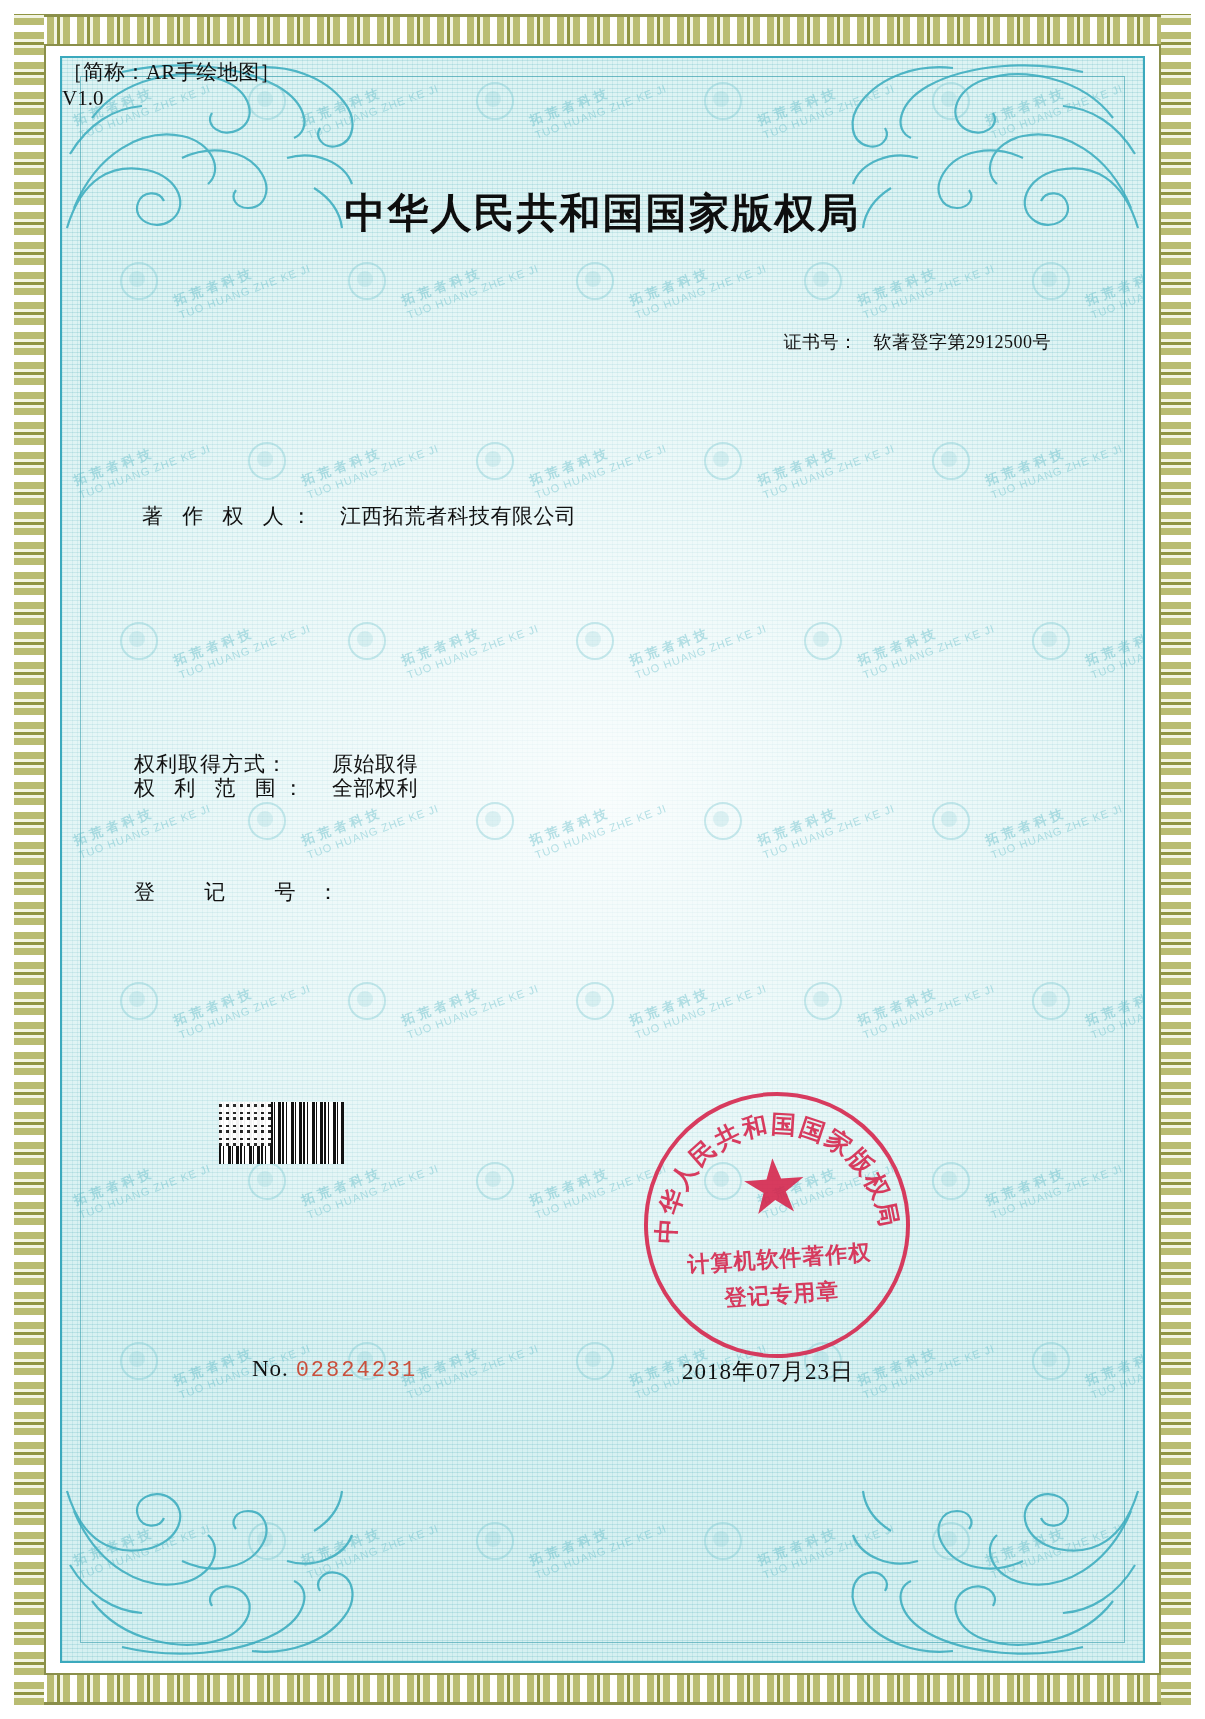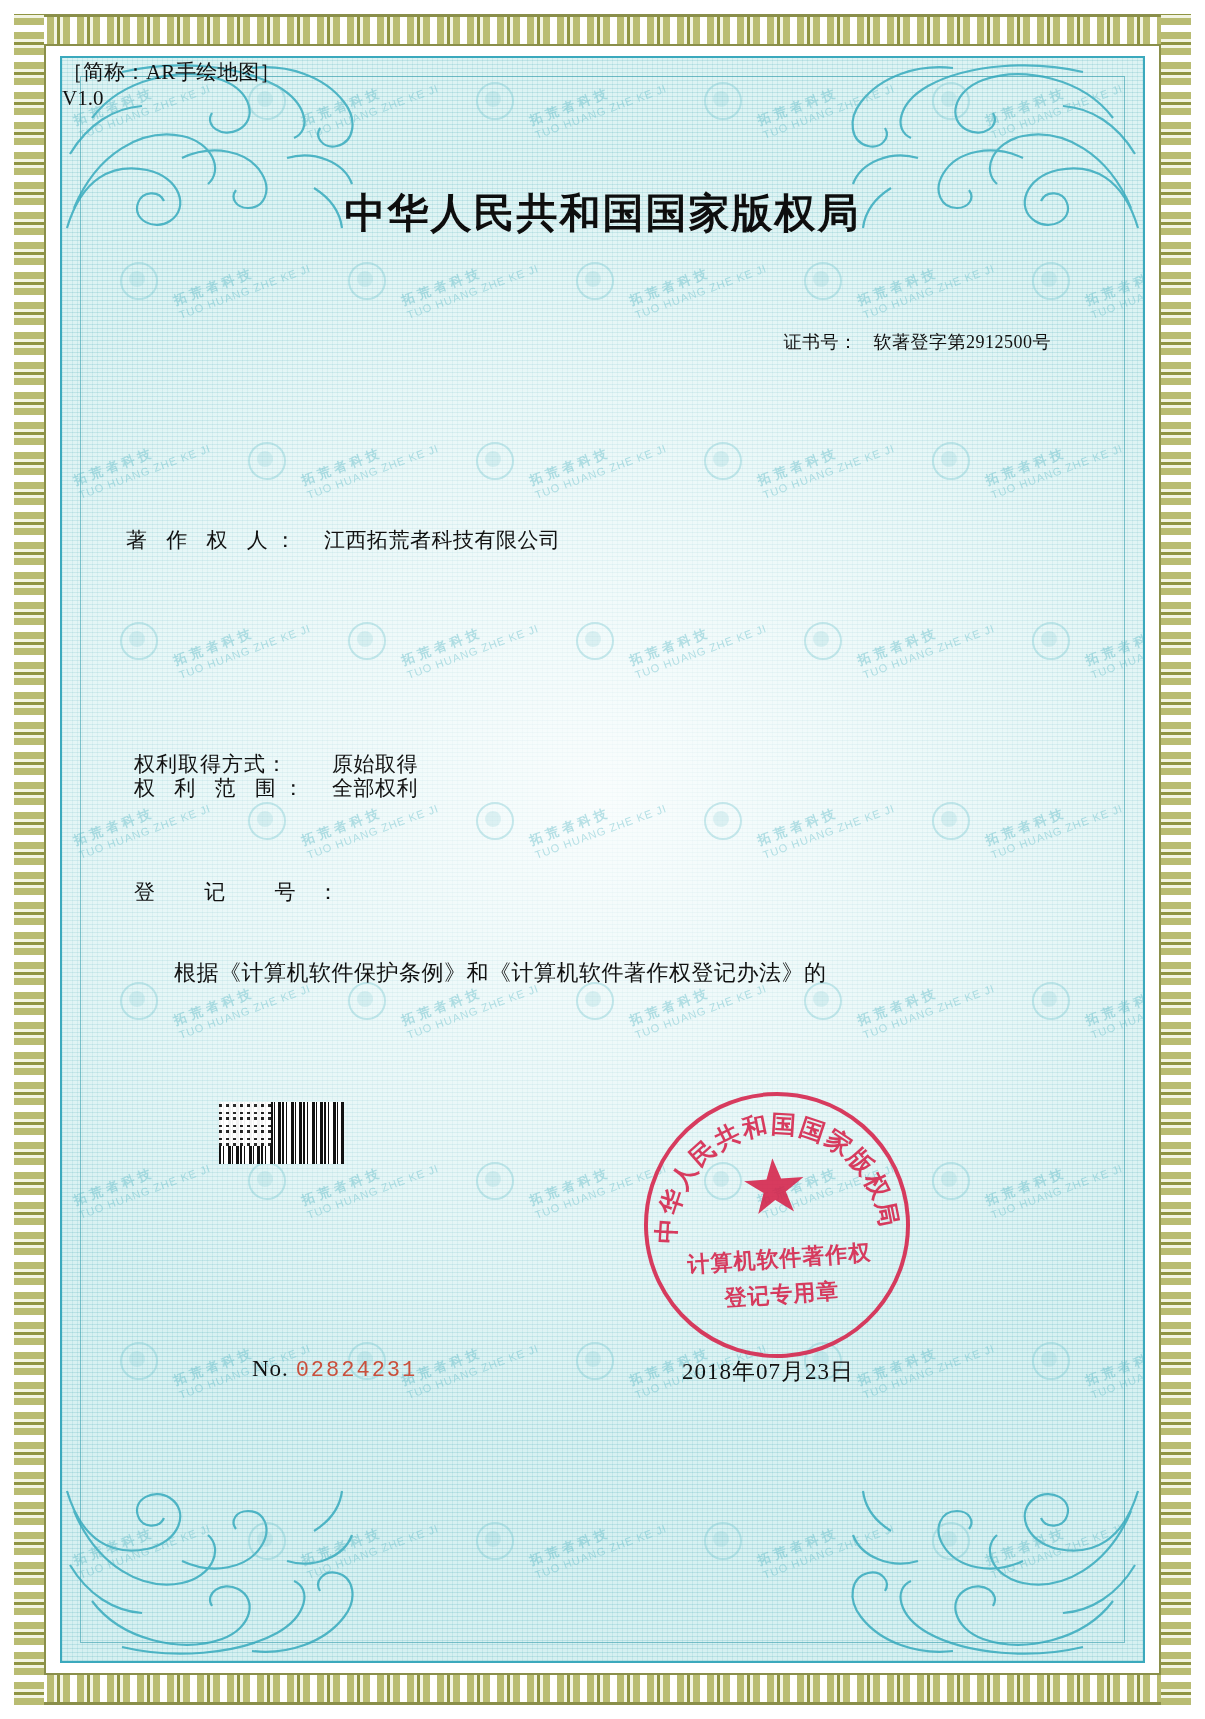--- a/index.html
+++ b/index.html
@@ -178,21 +178,21 @@
     display: inline-block;
     width: 198px;
   }
   .lbl.sp3 { letter-spacing: 7px; }
   .lbl.sp6 { letter-spacing: 22px; }
   .lbl.sp0 { letter-spacing: 1px; }
 
   .f-name     { left: 72px;  top: 330px; }
   .name-l2    { left: 270px; top: 363px; font-size: 21px; }
   .name-l3    { left: 270px; top: 396px; font-size: 21px; }
-  .f-owner    { left: 64px;  top: 444px; margin-top: 24px; }
+  .f-owner    { left: 80px;  top: 444px; }
   .f-dev      { left: 72px;  top: 570px; }
   .f-pub      { left: 72px;  top: 628px; }
   .f-way      { left: 72px;  top: 692px; }
   .f-scope    { left: 72px;  top: 716px; }
   .f-reg      { left: 72px;  top: 820px; }
 
   .para1 {
     position: absolute;
     left: 112px;
     top: 900px;
@@ -478,21 +478,20 @@
       </div>
 
       <div class="field f-scope">
         <span class="lbl sp3">权 利 范 围：</span><span>全部权利</span>
       </div>
 
       <div class="field f-reg">
         <span class="lbl sp6">登 记 号：</span><span></span>
       </div>
 
-      <div class="para1">根据《计算机软件保护条例》和《计算机软件著作权登记办法》的</div>
 
       <div class="barcode"></div>
 
       <div class="seal">
         <svg class="seal-arc" viewBox="0 0 258 258">
           <defs>
             <path id="sealArcPath" d="M 26 140 A 103 103 0 0 1 232 140"></path>
           </defs>
           <text>
             <textPath href="#sealArcPath" startOffset="50%" text-anchor="middle" id="seal-arc-label">中华人民共和国国家版权局</textPath>

